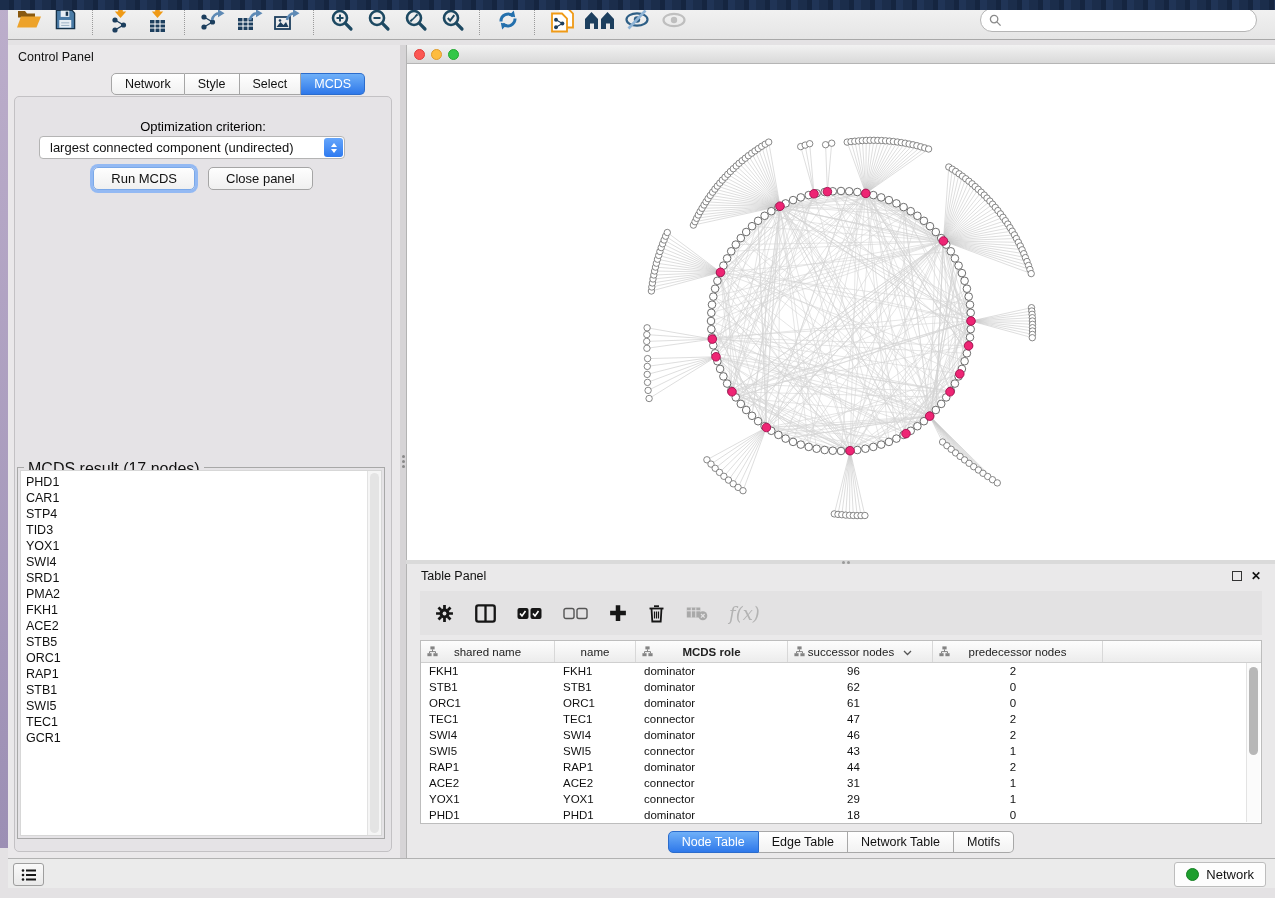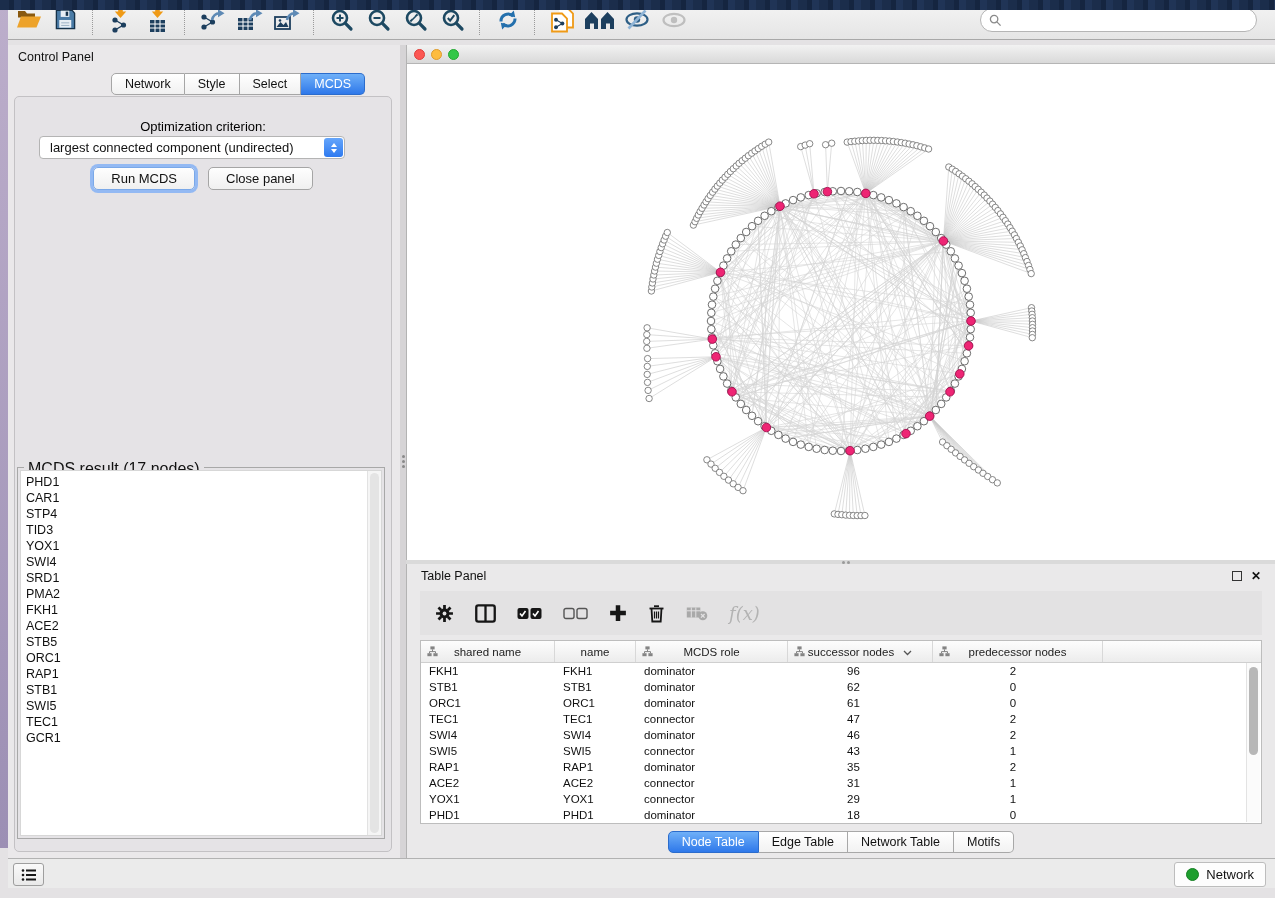--- a/index.html
+++ b/index.html
@@ -1202,21 +1202,21 @@
                 <rect x="3.4" y="0.4" width="4.2" height="3" fill="#848484"></rect>
                 <path d="M5.5 3.4v2.2M2.5 5.6h6M2.5 5.6v1.6M8.5 5.6v1.6" stroke="#848484" stroke-width="1" fill="none"></path>
                 <rect x="0.4" y="7.2" width="4.2" height="3" fill="#848484"></rect>
                 <rect x="6.4" y="7.2" width="4.2" height="3" fill="#848484"></rect>
               </svg></span>
             <span>shared name</span>
           </div>
           <div class="th" style="width: 81px;">
             <span>name</span>
           </div>
-          <div class="th" style="width: 152px;">
+          <div class="th" style="width: 152px; font-weight: bold;">
             <span class="colicon"><svg width="11" height="11" viewBox="0 0 11 11">
                 <rect x="3.4" y="0.4" width="4.2" height="3" fill="#848484"></rect>
                 <path d="M5.5 3.4v2.2M2.5 5.6h6M2.5 5.6v1.6M8.5 5.6v1.6" stroke="#848484" stroke-width="1" fill="none"></path>
                 <rect x="0.4" y="7.2" width="4.2" height="3" fill="#848484"></rect>
                 <rect x="6.4" y="7.2" width="4.2" height="3" fill="#848484"></rect>
               </svg></span>
             <span>MCDS role</span>
           </div>
           <div class="th" style="width: 145px;">
             <span class="colicon"><svg width="11" height="11" viewBox="0 0 11 11">
@@ -1281,21 +1281,21 @@
             <div class="td" style="width: 134px;">SWI5</div>
             <div class="td" style="width: 81px;">SWI5</div>
             <div class="td" style="width: 152px;">connector</div>
             <div class="td num" style="width: 145px; padding-right: 14px;">43</div>
             <div class="td num" style="width: 170px; padding-right: 10px;">1</div>
           </div>
           <div class="trow">
             <div class="td" style="width: 134px;">RAP1</div>
             <div class="td" style="width: 81px;">RAP1</div>
             <div class="td" style="width: 152px;">dominator</div>
-            <div class="td num" style="width: 145px; padding-right: 14px;">35</div>
+            <div class="td num" style="width: 145px; padding-right: 14px;">44</div>
             <div class="td num" style="width: 170px; padding-right: 10px;">2</div>
           </div>
           <div class="trow">
             <div class="td" style="width: 134px;">ACE2</div>
             <div class="td" style="width: 81px;">ACE2</div>
             <div class="td" style="width: 152px;">connector</div>
             <div class="td num" style="width: 145px; padding-right: 14px;">31</div>
             <div class="td num" style="width: 170px; padding-right: 10px;">1</div>
           </div>
           <div class="trow">

